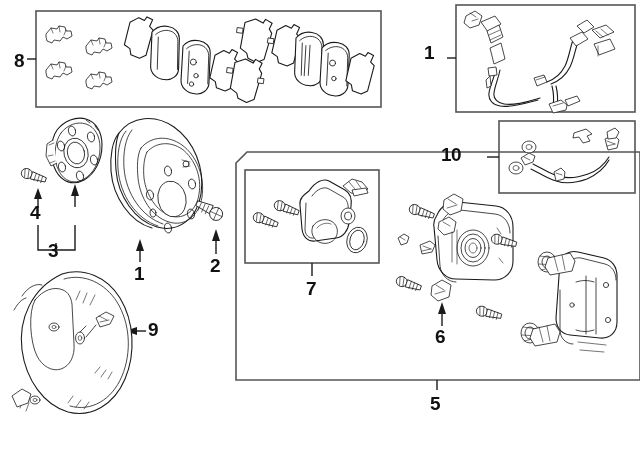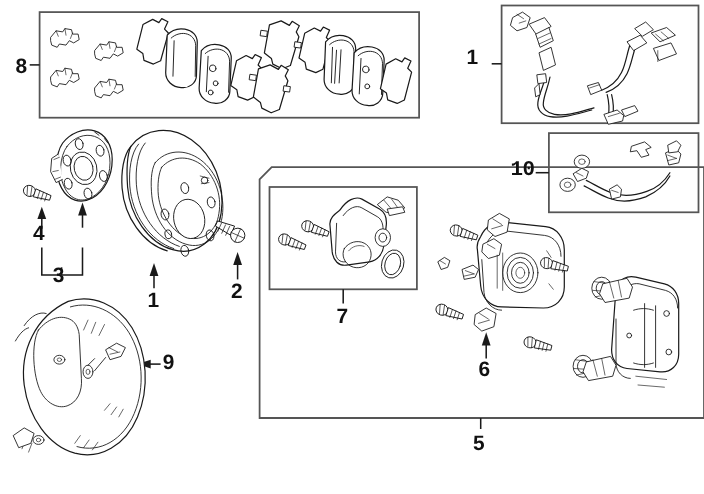--- a/index.html
+++ b/index.html
@@ -408,21 +408,21 @@
         <circle class="ln-t" cx="608" cy="320" r="2.6"></circle>
         <circle class="ln-t" cx="572" cy="305" r="2.2"></circle>
 
         <path class="ln-h" d="M578,342 l28,3 M580,350 l24,2"></path>
       </g>
     </g>
   </svg>
 
   <div class="callout-label" style="left:14px; top:51px;">8</div>
   <div class="callout-label" style="left:424px; top:43px;">1</div>
-  <div class="callout-label" style="left:464px; top:145px;font-family:Liberation Mono, monospace;">10</div>
+  <div class="callout-label" style="left:441px; top:145px;">10</div>
   <div class="callout-label" style="left:30px; top:203px;">4</div>
   <div class="callout-label" style="left:48px; top:241px;">3</div>
   <div class="callout-label" style="left:134px; top:264px;">1</div>
   <div class="callout-label" style="left:210px; top:256px;">2</div>
   <div class="callout-label" style="left:148px; top:320px;">9</div>
   <div class="callout-label" style="left:306px; top:279px;">7</div>
   <div class="callout-label" style="left:435px; top:327px;">6</div>
   <div class="callout-label" style="left:430px; top:394px;">5</div>
 
 </div>

